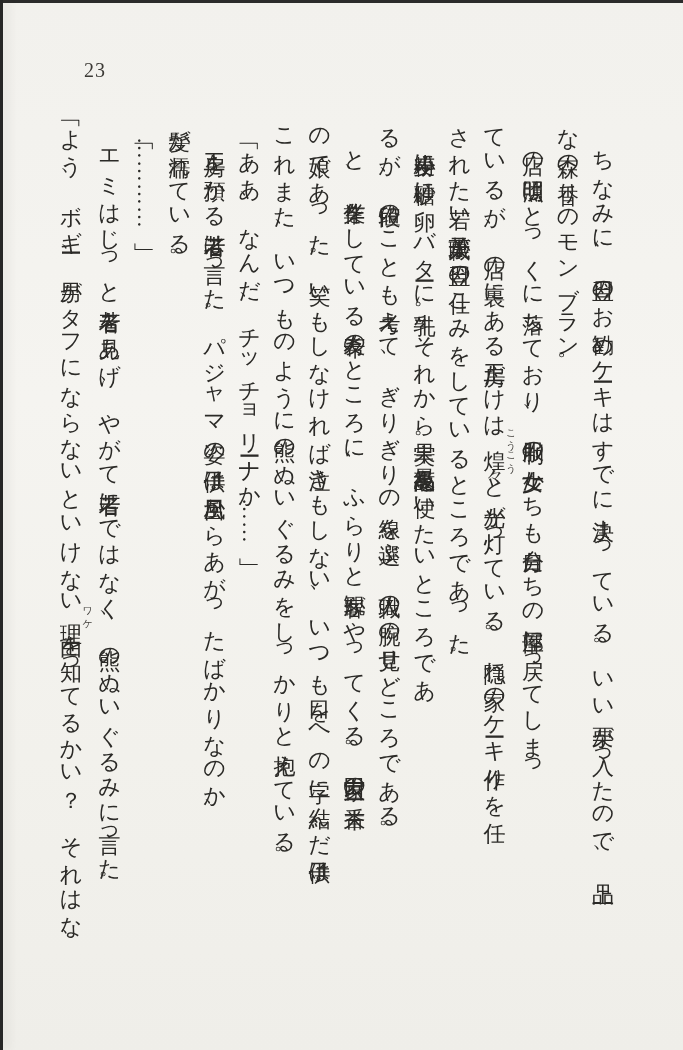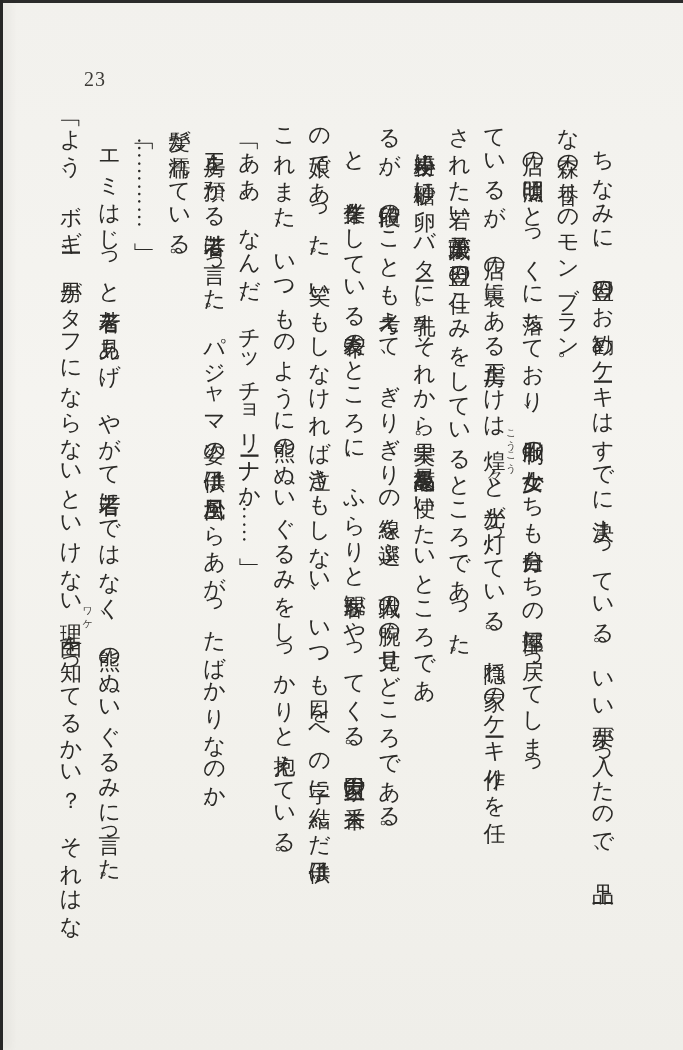--- a/index.html
+++ b/index.html
@@ -22,21 +22,21 @@
   }
   .edge-left {
     position: absolute;
     top: 0; left: 0;
     width: 3px; height: 100%;
     background: #262626;
     box-shadow: 4px 0 10px rgba(90,85,75,0.18);
   }
   .page-number {
     position: absolute;
-    top: 68px;
+    top: 59px;
     left: 84px;
     font-size: 20px;
     color: #3c3a36;
     letter-spacing: 1px;
   }
   .text-block {
     position: absolute;
     top: 113px;
     right: 62px;
     height: 880px;

